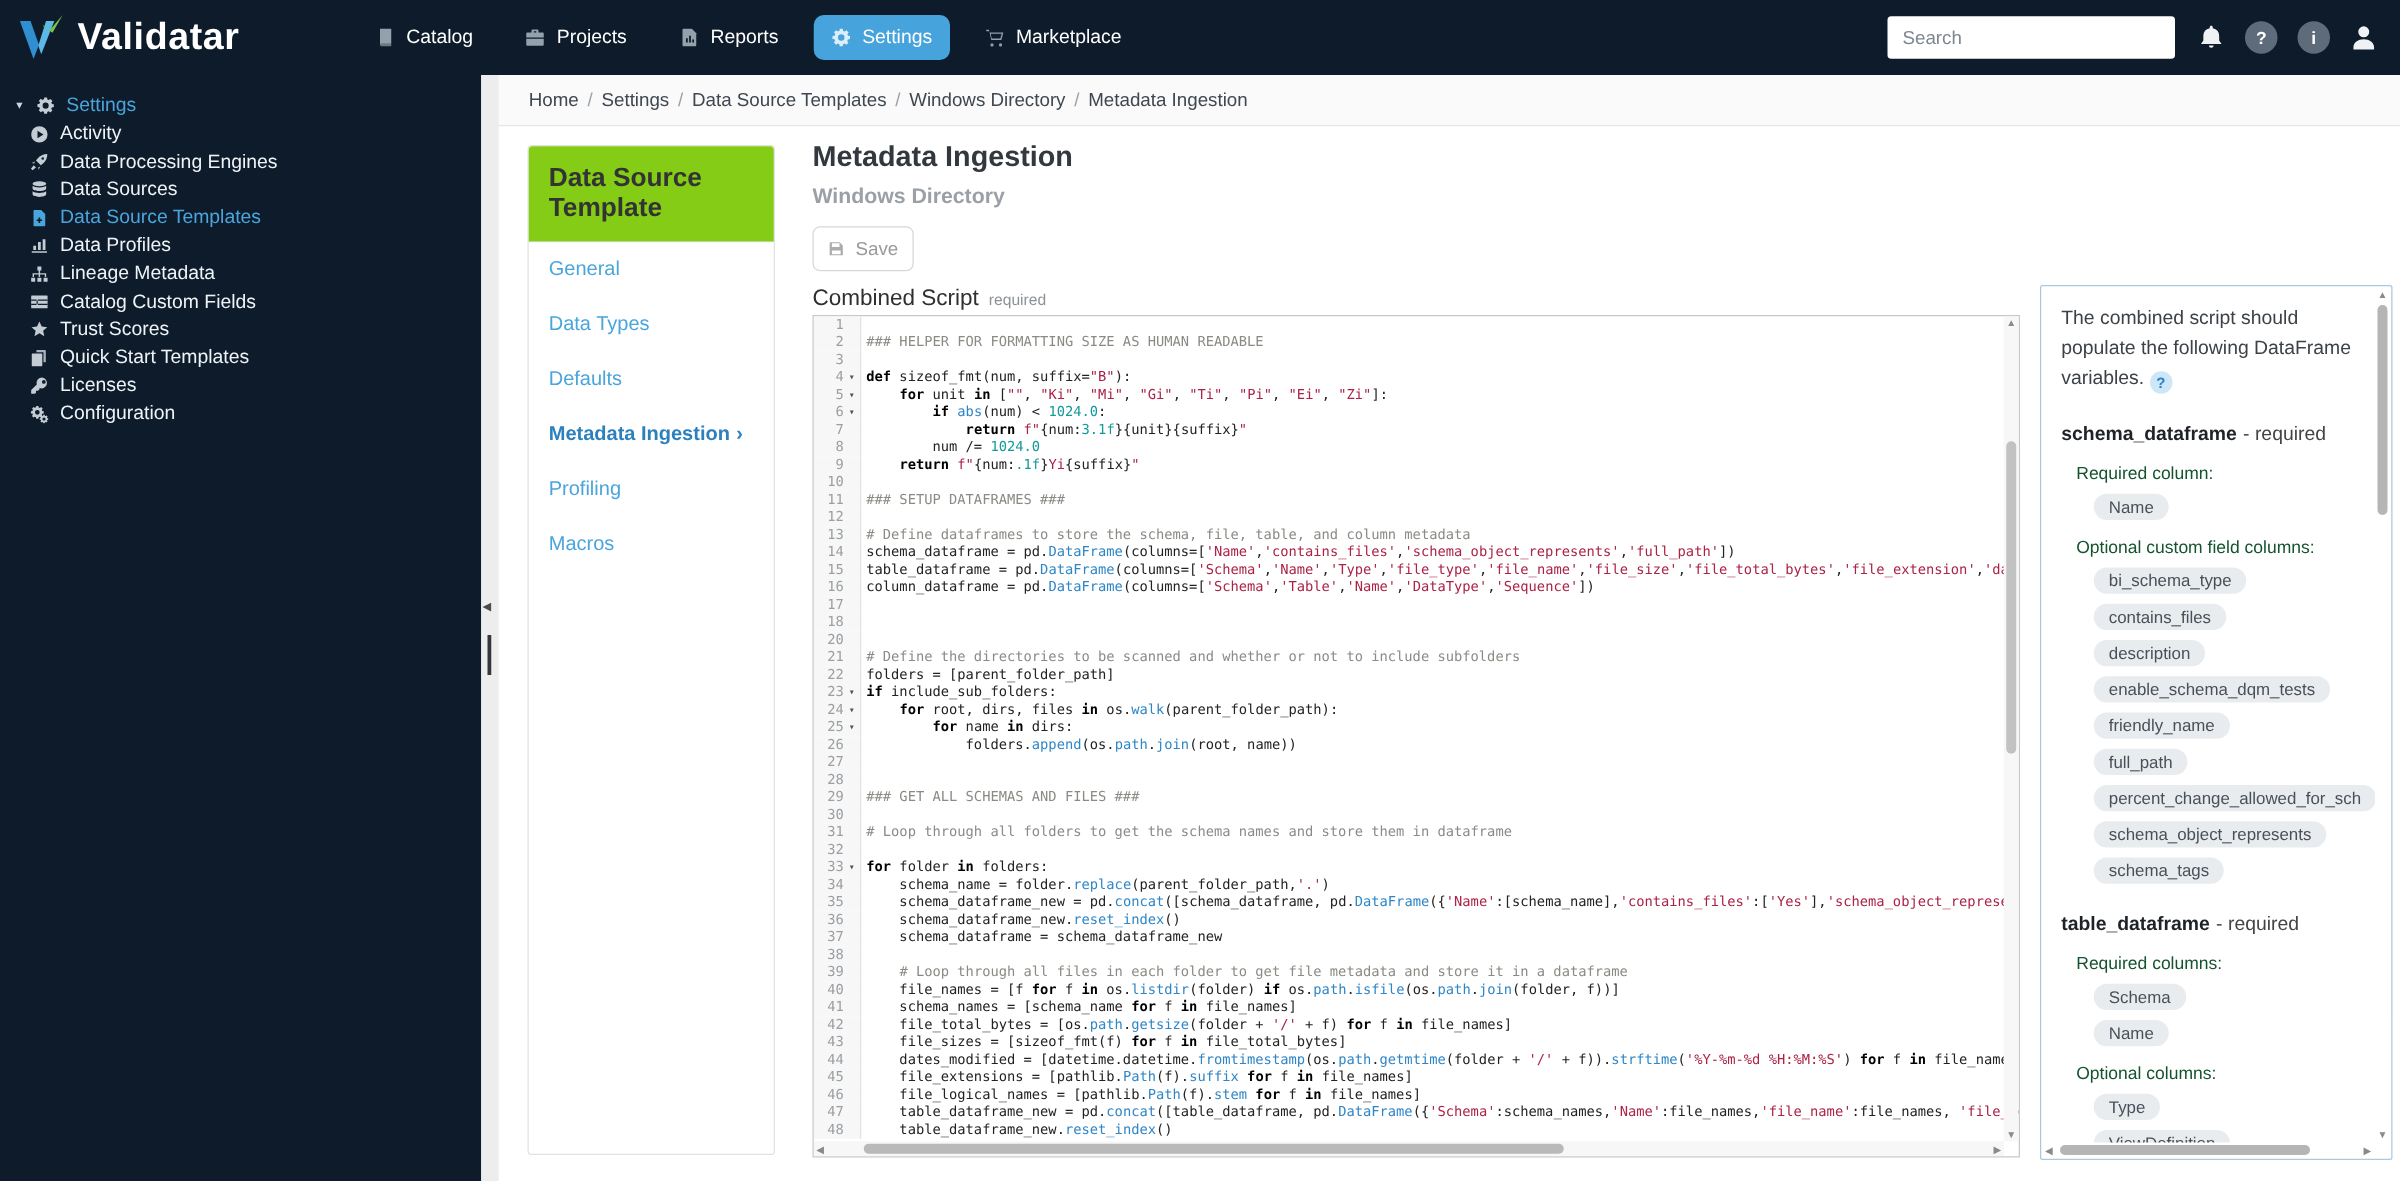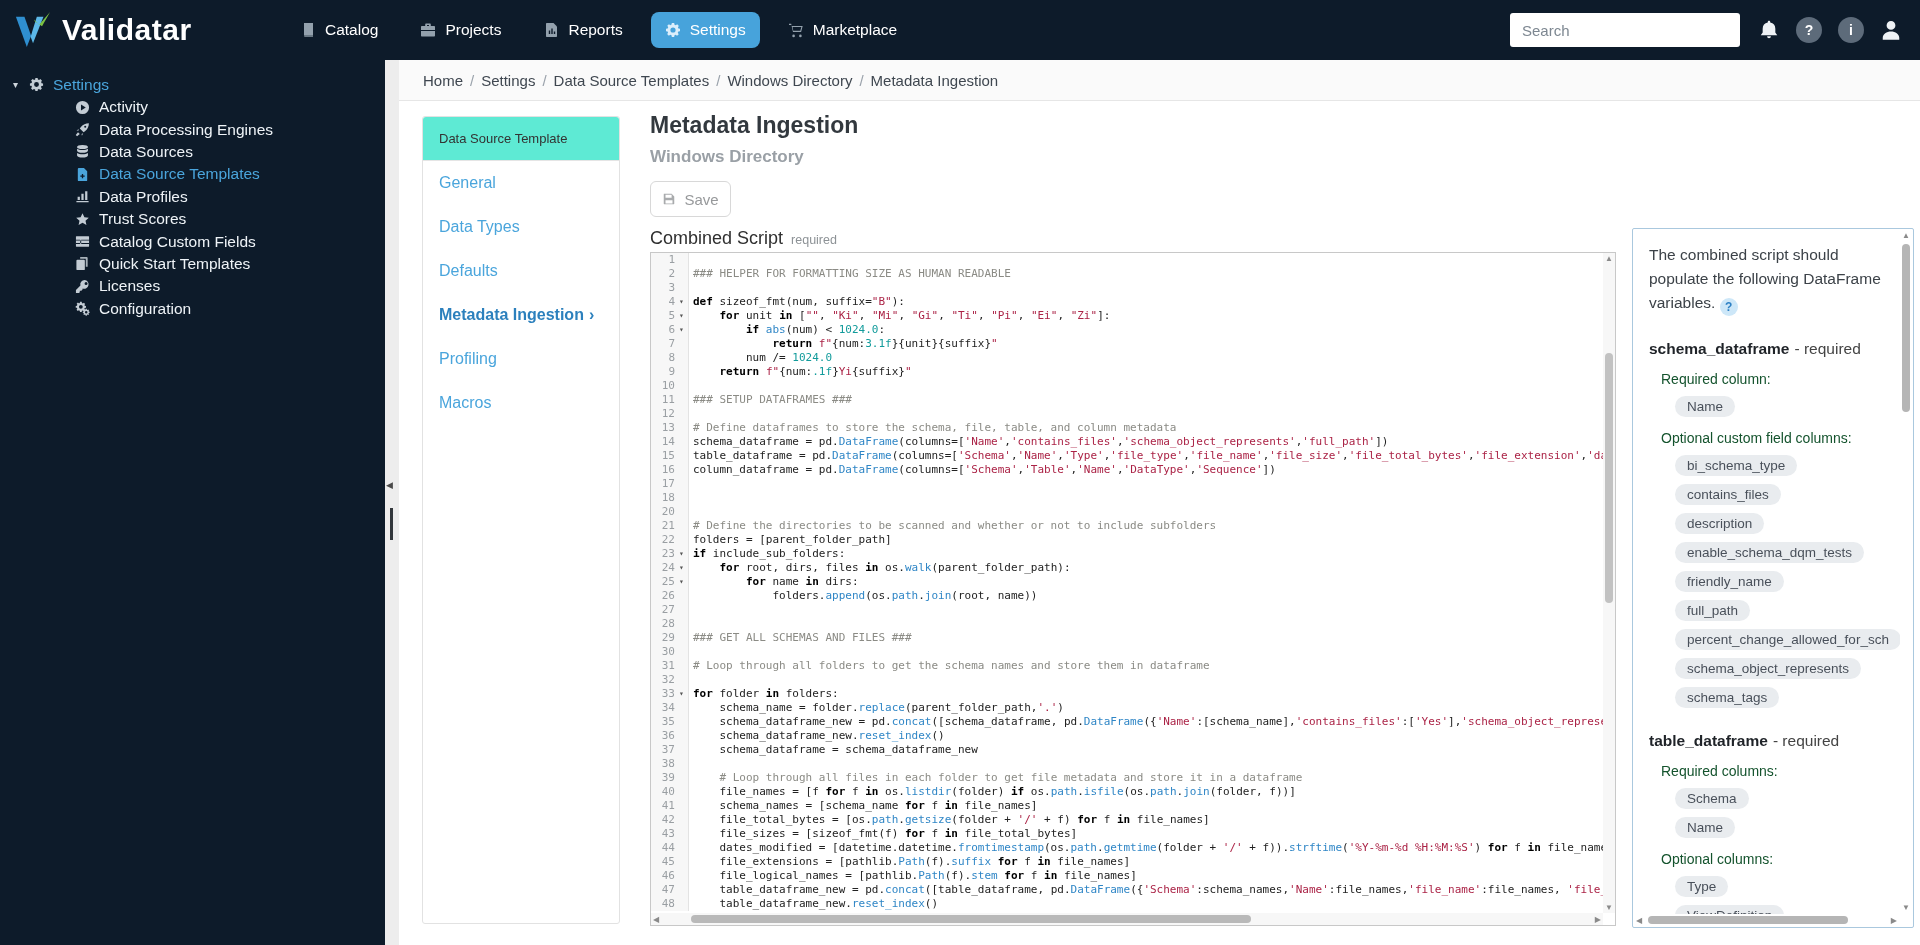--- a/index.html
+++ b/index.html
@@ -25,39 +25,39 @@
   .na-ico svg{width:100%;height:100%;}
 
   
   .sidebar{position:absolute;left:0;top:60px;width:385px;bottom:0;background:#0d1b2a;}
   .t-root{display:flex;align-items:center;height:23px;margin-top:13px;padding-left:13px;cursor:pointer;}
   .caret{color:#cdd5dc;font-size:10px;width:16px;}
   .ic{display:inline-flex;width:16px;height:16px;}
   .ic svg{width:100%;height:100%;}
   .t-ic{width:15px;height:15px;color:#c3ccd4;margin-right:9px;}
   .t-root-label{color:#4aa5dc;font-size:15.5px;}
-  .t-row{display:flex;align-items:center;height:22.4px;padding-left:75px;cursor:pointer;}
+  .t-row{display:flex;align-items:center;height:22.4px;padding-left:24px;cursor:pointer;}
   .t-row .t-label{color:#eef3f7;font-size:15.5px;}
   .t-row.active .t-label{color:#4aa5dc;}
   .t-row.active .t-ic{color:#4aa5dc;}
 
   
   .strip{position:absolute;left:385px;top:60px;width:14px;bottom:0;background:#ededed;}
   .strip-arrow{position:absolute;left:1px;top:420px;font-size:9px;color:#4a4a4a;cursor:pointer;}
   .strip-handle{position:absolute;left:5px;top:448px;width:3px;height:32px;background:#33373c;cursor:col-resize;}
 
   
   .crumbbar{position:absolute;left:399px;top:60px;right:0;height:40px;background:#fafafa;border-bottom:1px solid #e6e6e6;display:flex;align-items:center;}
   .crumbs{padding-left:24px;font-size:15px;color:#3f4750;}
   .crumb{cursor:pointer;}
   .crumb-sep{color:#9aa2ab;padding:0 7px;}
 
   
   .subnav{position:absolute;left:422px;top:116px;width:198px;height:808px;background:#fff;border:1px solid #e2e2e2;border-radius:3px;box-sizing:border-box;}
-  .subnav-head{padding:14px 16px;font-size:13px;color:#333;background:#5eead4;border-bottom:1px solid #e5e5e5;border-radius:3px 3px 0 0;}
+  .subnav-head{padding:14px 16px;font-size:21px;color:#333;background:#84cc16;border-bottom:1px solid #e5e5e5;border-radius:3px 3px 0 0;font-weight:bold;}
   .sn-item{padding:13px 16px;font-size:16px;color:#4aa5dc;cursor:pointer;}
   .sn-item.active{color:#2c80bd;font-weight:bold;}
   .sn-chev{margin-left:5px;font-size:16px;}
 
   
   .page-title{position:absolute;left:650px;top:112px;margin:0;font-size:23px;font-weight:700;color:#32383e;}
   .page-subtitle{position:absolute;left:650px;top:147px;font-size:17px;font-weight:bold;color:#9aa0a6;}
   .save-btn{position:absolute;left:650px;top:181px;width:81px;height:36px;background:#fff;border:1px solid #d8d8d8;border-radius:6px;display:flex;align-items:center;justify-content:center;gap:8px;color:#97999b;font-size:15px;font-family:inherit;cursor:pointer;}
   .save-ic{width:14px;height:14px;color:#a9abad;}
   .field-label{position:absolute;left:650px;top:228px;font-size:18px;color:#2f2f2f;}
@@ -234,33 +234,41 @@
           <span class="ic t-ic">
             <svg viewBox="0 0 16 16" fill="currentColor">
               <path d="M1.5 12.8h13V14h-13zM2.8 8.2h2.4v3.6H2.8zM6.8 5h2.4v6.8H6.8zM10.8 2.5h2.4v9.3h-2.4z"></path>
             </svg>
           </span>
           <span class="t-label">Data Profiles</span>
         </div>
         <div class="t-row">
           <span class="ic t-ic">
             <svg viewBox="0 0 16 16" fill="currentColor">
-              <path d="M8 1.3l2 4.3 4.7.5-3.5 3.1 1 4.6L8 11.4l-4.2 2.4 1-4.6L1.3 6.1 6 5.6z"></path>
-            </svg>
-          </span>
-          <span class="t-label">Trust Scores</span>
+              <path d="M6.3 1.3h3.4v3.4H6.3zM7.4 4.7h1.2V7H7.4zM2.2 7h11.6v1.2H2.2zM2.2 7.6h1.2v2.6H2.2zM7.4 7.6h1.2v2.6H7.4zM12.6 7.6h1.2v2.6h-1.2zM1 10.9h3.4v3.4H1zM6.3 10.9h3.4v3.4H6.3zM11.6 10.9H15v3.4h-3.4z"></path>
+            </svg>
+          </span>
+          <span class="t-label">Lineage Metadata</span>
         </div>
         <div class="t-row">
           <span class="ic t-ic">
             <svg viewBox="0 0 16 16" fill="currentColor">
               <path d="M1.5 2.5h13c.3 0 .5.2.5.5v10c0 .3-.2.5-.5.5h-13a.5.5 0 0 1-.5-.5V3c0-.3.2-.5.5-.5z"></path>
               <path d="M1 6h14v1H1zM1 9.7h14v1H1zM5.6 6v4.7h1V6z" fill="#0d1b2a"></path>
             </svg>
           </span>
           <span class="t-label">Catalog Custom Fields</span>
+        </div>
+        <div class="t-row">
+          <span class="ic t-ic">
+            <svg viewBox="0 0 16 16" fill="currentColor">
+              <path d="M8 1.3l2 4.3 4.7.5-3.5 3.1 1 4.6L8 11.4l-4.2 2.4 1-4.6L1.3 6.1 6 5.6z"></path>
+            </svg>
+          </span>
+          <span class="t-label">Trust Scores</span>
         </div>
         <div class="t-row">
           <span class="ic t-ic">
             <svg viewBox="0 0 16 16" fill="currentColor">
               <path d="M5.5 1h7c.6 0 1 .4 1 1v9.5h-2V3h-6z" opacity=".85"></path>
               <path d="M2.5 4h7c.6 0 1 .4 1 1v9c0 .6-.4 1-1 1h-7c-.6 0-1-.4-1-1V5c0-.6.4-1 1-1z"></path>
             </svg>
           </span>
           <span class="t-label">Quick Start Templates</span>
         </div>

